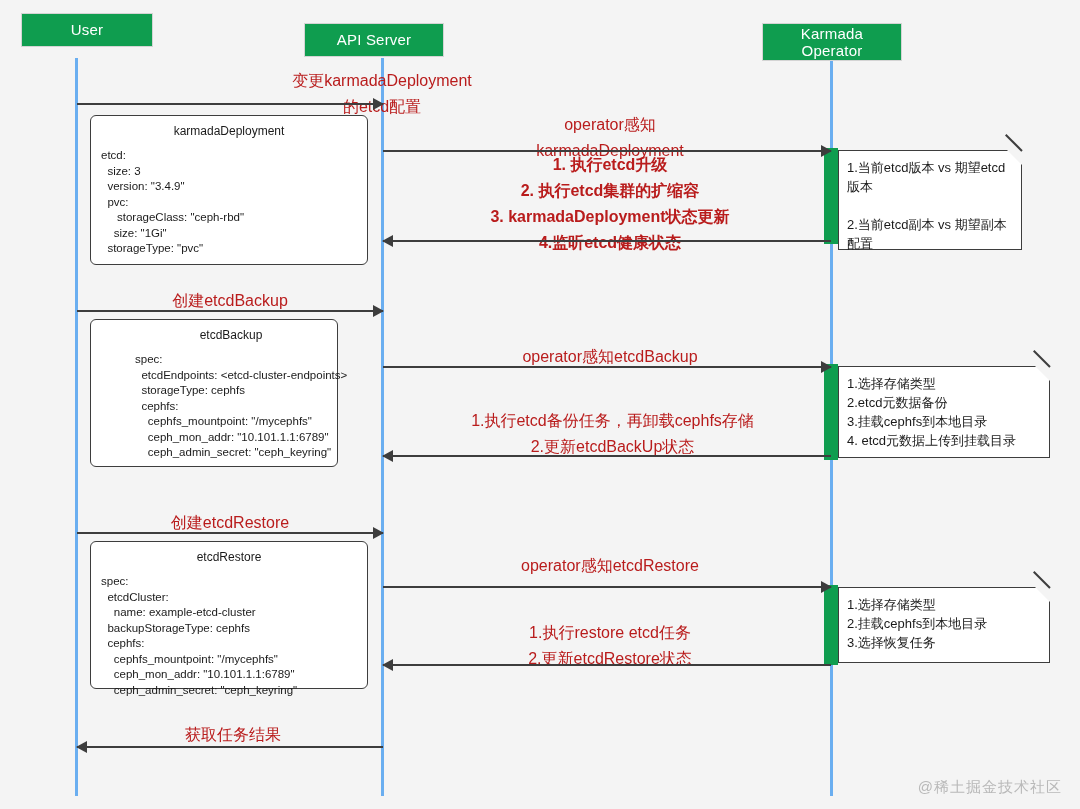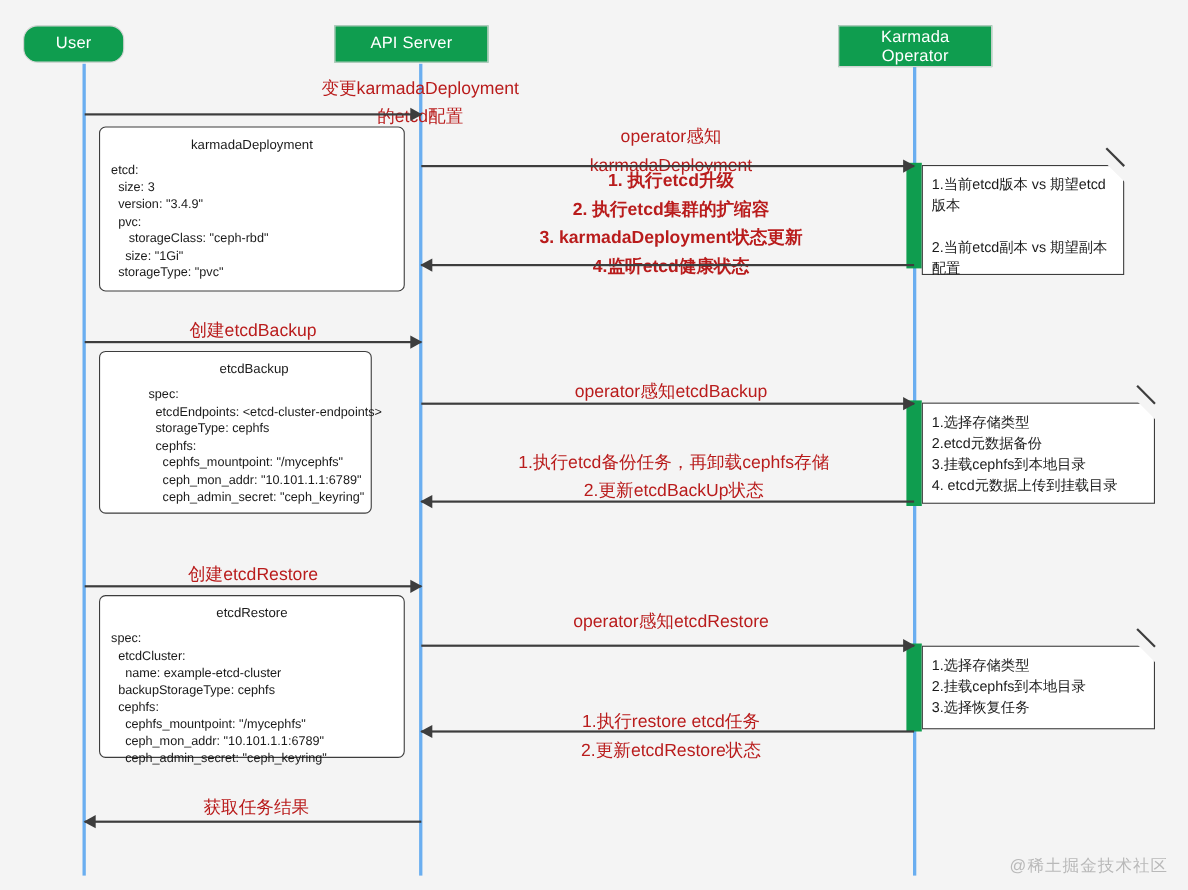--- a/index.html
+++ b/index.html
@@ -38,21 +38,21 @@
     color: #ffffff;
     font-size: 15px;
     line-height: 18px;
     text-align: center;
     display: flex;
     align-items: center;
     justify-content: center;
     box-sizing: border-box;
     letter-spacing: 0.2px;
   }
-  .actor-user { left: 21px;  top: 23px; width: 92px; height: 34px; border-radius: 13px; }
+  .actor-user { left: 21px;  top: 13px; width: 132px; height: 34px; }
   .actor-api  { left: 304px; top: 23px; width: 140px; height: 34px; }
   .actor-karm { left: 762px; top: 23px; width: 140px; height: 38px; flex-direction: column; line-height: 17px;}
 
   
   .activation {
     position: absolute;
     background: #0f9d4f;
     width: 14px;
     left: 824px;
   }
@@ -272,21 +272,21 @@
     cephfs_mountpoint: "/mycephfs"
     ceph_mon_addr: "10.101.1.1:6789"
     ceph_admin_secret: "ceph_keyring"</pre>
   </div>
 
   <div class="msg big" style="left:400px;top:553px;width:420px;">operator感知etcdRestore</div>
   <div class="arrow right" style="left:383px;top:586px;width:448px;">
     <span class="head"></span>
   </div>
 
-  <div class="msg big" style="left:400px;top:644px;width:420px;">1.执行restore etcd任务
+  <div class="msg big" style="left:400px;top:620px;width:420px;">1.执行restore etcd任务
 2.更新etcdRestore状态</div>
   <div class="arrow left" style="left:383px;top:664px;width:448px;">
     <span class="head"></span>
   </div>
 
   <div class="note-fold" style="left:838px;top:587px;width:212px;height:76px;">
     <span class="fold-cut"></span>
     <span class="fold-line"></span>
     <div class="nl">1.选择存储类型
 2.挂载cephfs到本地目录

